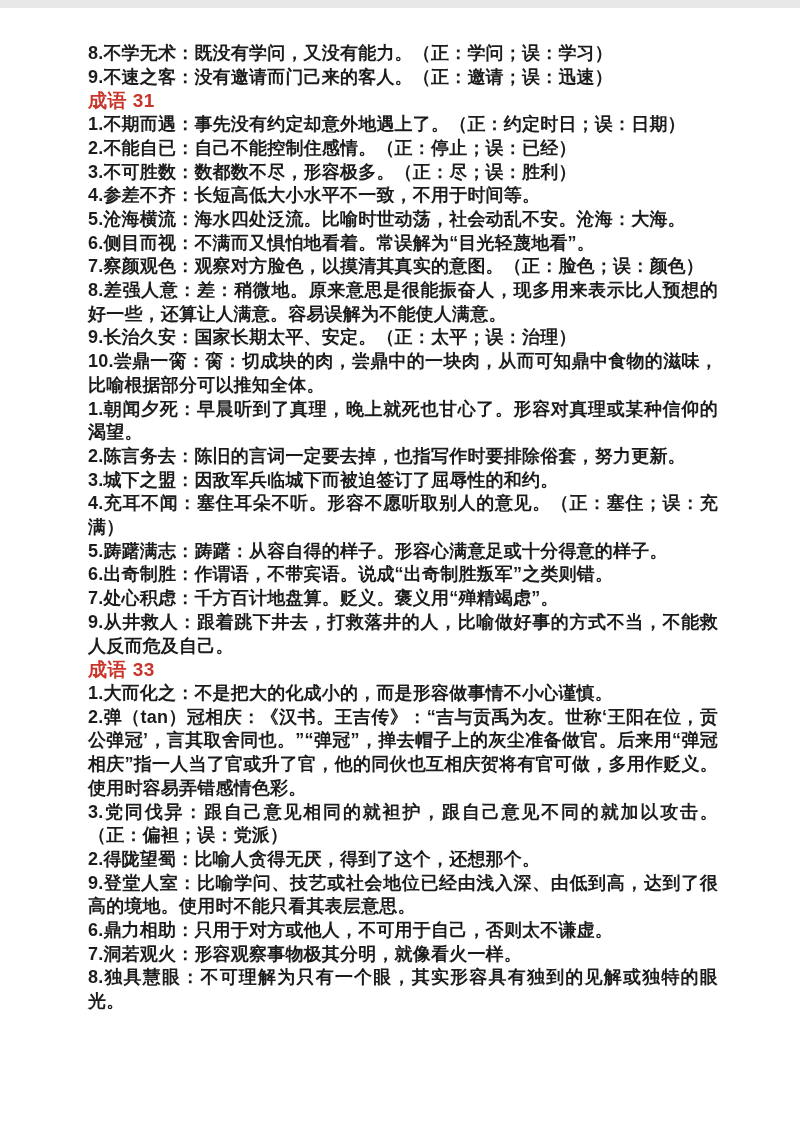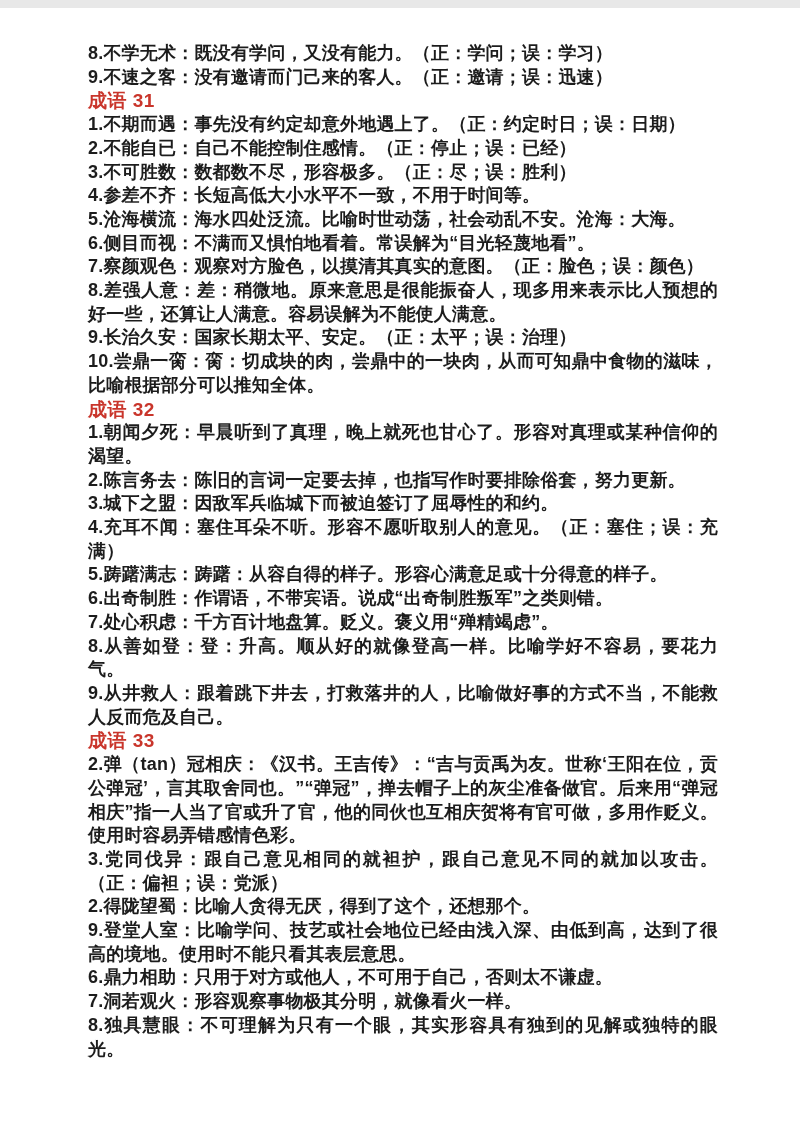--- a/index.html
+++ b/index.html
@@ -57,32 +57,31 @@
     <p>2.不能自已：自己不能控制住感情。（正：停止；误：已经）</p>
     <p>3.不可胜数：数都数不尽，形容极多。（正：尽；误：胜利）</p>
     <p>4.参差不齐：长短高低大小水平不一致，不用于时间等。</p>
     <p>5.沧海横流：海水四处泛流。比喻时世动荡，社会动乱不安。沧海：大海。</p>
     <p>6.侧目而视：不满而又惧怕地看着。常误解为“目光轻蔑地看”。</p>
     <p>7.察颜观色：观察对方脸色，以摸清其真实的意图。（正：脸色；误：颜色）</p>
     <p>8.差强人意：差：稍微地。原来意思是很能振奋人，现多用来表示比人预想的好一些，还算让人满意。容易误解为不能使人满意。</p>
     <p>9.长治久安：国家长期太平、安定。（正：太平；误：治理）</p>
     <p>10.尝鼎一脔：脔：切成块的肉，尝鼎中的一块肉，从而可知鼎中食物的滋味，比喻根据部分可以推知全体。</p>
 
-    <h2>成语 32</h2>
     <p>1.朝闻夕死：早晨听到了真理，晚上就死也甘心了。形容对真理或某种信仰的渴望。</p>
     <p>2.陈言务去：陈旧的言词一定要去掉，也指写作时要排除俗套，努力更新。</p>
     <p>3.城下之盟：因敌军兵临城下而被迫签订了屈辱性的和约。</p>
     <p>4.充耳不闻：塞住耳朵不听。形容不愿听取别人的意见。（正：塞住；误：充满）</p>
     <p>5.踌躇满志：踌躇：从容自得的样子。形容心满意足或十分得意的样子。</p>
     <p>6.出奇制胜：作谓语，不带宾语。说成“出奇制胜叛军”之类则错。</p>
     <p>7.处心积虑：千方百计地盘算。贬义。褒义用“殚精竭虑”。</p>
-    <p>8.从善如登：登：升高。顺从好的就像登高一样。比喻学好不容易，要花力气。</p>
     <p>9.从井救人：跟着跳下井去，打救落井的人，比喻做好事的方式不当，不能救人反而危及自己。</p>
 
     <h2>成语 33</h2>
+    <p>1.大而化之：不是把大的化成小的，而是形容做事情不小心谨慎。</p>
     <p>2.弹（tan）冠相庆：《汉书。王吉传》：“吉与贡禹为友。世称‘王阳在位，贡公弹冠’，言其取舍同也。”“弹冠”，掸去帽子上的灰尘准备做官。后来用“弹冠相庆”指一人当了官或升了官，他的同伙也互相庆贺将有官可做，多用作贬义。使用时容易弄错感情色彩。</p>
     <p>3.党同伐异：跟自己意见相同的就袒护，跟自己意见不同的就加以攻击。（正：偏袒；误：党派）</p>
     <p>2.得陇望蜀：比喻人贪得无厌，得到了这个，还想那个。</p>
     <p>9.登堂人室：比喻学问、技艺或社会地位已经由浅入深、由低到高，达到了很高的境地。使用时不能只看其表层意思。</p>
     <p>6.鼎力相助：只用于对方或他人，不可用于自己，否则太不谦虚。</p>
     <p>7.洞若观火：形容观察事物极其分明，就像看火一样。</p>
     <p>8.独具慧眼：不可理解为只有一个眼，其实形容具有独到的见解或独特的眼光。</p>
 
   </div>
 </div>

